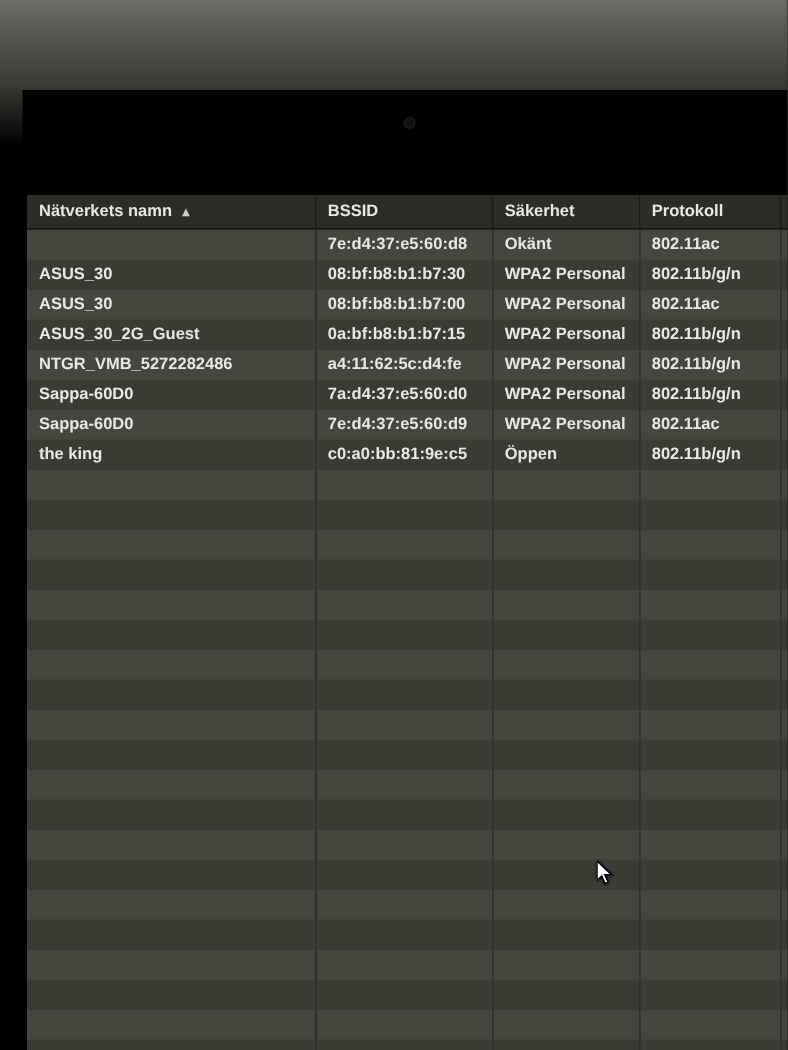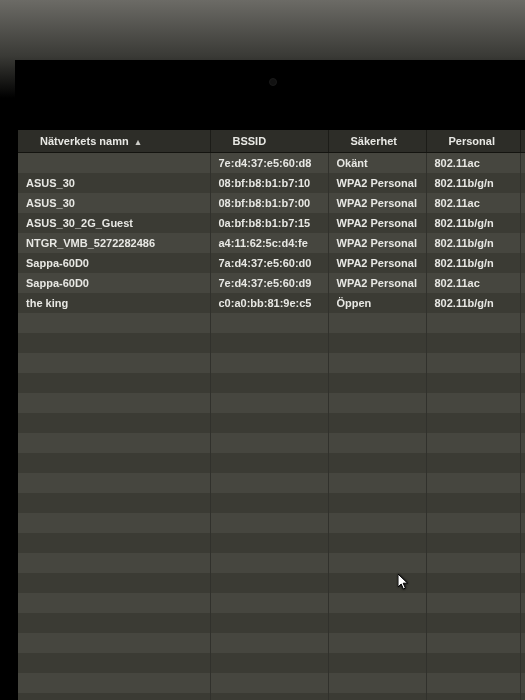--- a/index.html
+++ b/index.html
@@ -17,21 +17,21 @@
       width: 8px; height: 8px; background: #111; border-radius: 50%; border: 1px solid #1a1a1a;
     }
     .screen {
       position: absolute; top: 130px; left: 18px; right: 0; bottom: 0;
       background: #3a3a34;
       overflow: hidden;
     }
     table { width: 560px; border-collapse: collapse; table-layout: fixed; color: #e8e8e4; }
     thead th {
       background: #2d2d28; text-align: left; font-weight: 700; font-size: 11px;
-      padding: 5px 6px 5px 22px; border-right: 1px solid #1c1c18; border-bottom: 1px solid #141410;
+      padding: 5px 6px 5px 8px; border-right: 1px solid #1c1c18; border-bottom: 1px solid #141410;
       white-space: nowrap; overflow: hidden;
     }
     tbody td {
       padding: 4px 6px 4px 8px; border-right: 1px solid rgba(0,0,0,.15);
       white-space: nowrap; overflow: hidden; font-weight: 600; font-size: 11px;
     }
     tbody tr:nth-child(odd)  td { background: #46463f; }
     tbody tr:nth-child(even) td { background: #3b3b34; }
     .sort {
       display: inline-block; margin-left: 4px; font-size: 9px; opacity: .85;
@@ -60,35 +60,35 @@
       <col style="width:58px">
     </colgroup>
     <thead>
       <tr>
         <th>
           <span>Nätverkets namn</span>
           <span class="sort">▴</span>
         </th>
         <th><span>BSSID</span></th>
         <th><span>Säkerhet</span></th>
-        <th><span>Personal</span></th>
+        <th><span>Protokoll</span></th>
         <th></th>
       </tr>
     </thead>
     <tbody id="tbody">
         <tr>
           <td></td>
           <td>7e:d4:37:e5:60:d8</td>
           <td>Okänt</td>
           <td>802.11ac</td>
           <td class="rssi">-39</td>
         </tr>
         <tr>
           <td>ASUS_30</td>
-          <td>08:bf:b8:b1:b7:10</td>
+          <td>08:bf:b8:b1:b7:30</td>
           <td>WPA2 Personal</td>
           <td>802.11b/g/n</td>
           <td class="rssi">-78</td>
         </tr>
         <tr>
           <td>ASUS_30</td>
           <td>08:bf:b8:b1:b7:00</td>
           <td>WPA2 Personal</td>
           <td>802.11ac</td>
           <td class="rssi">-89</td>

